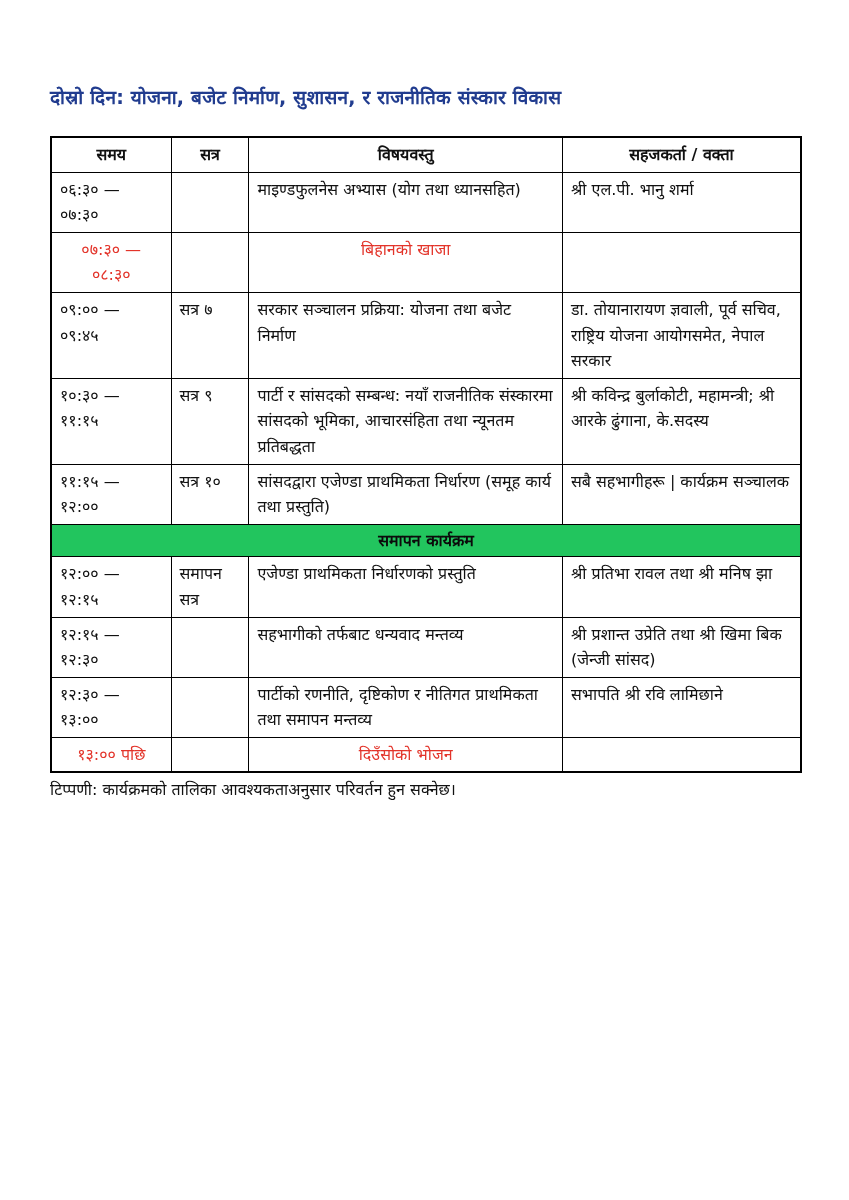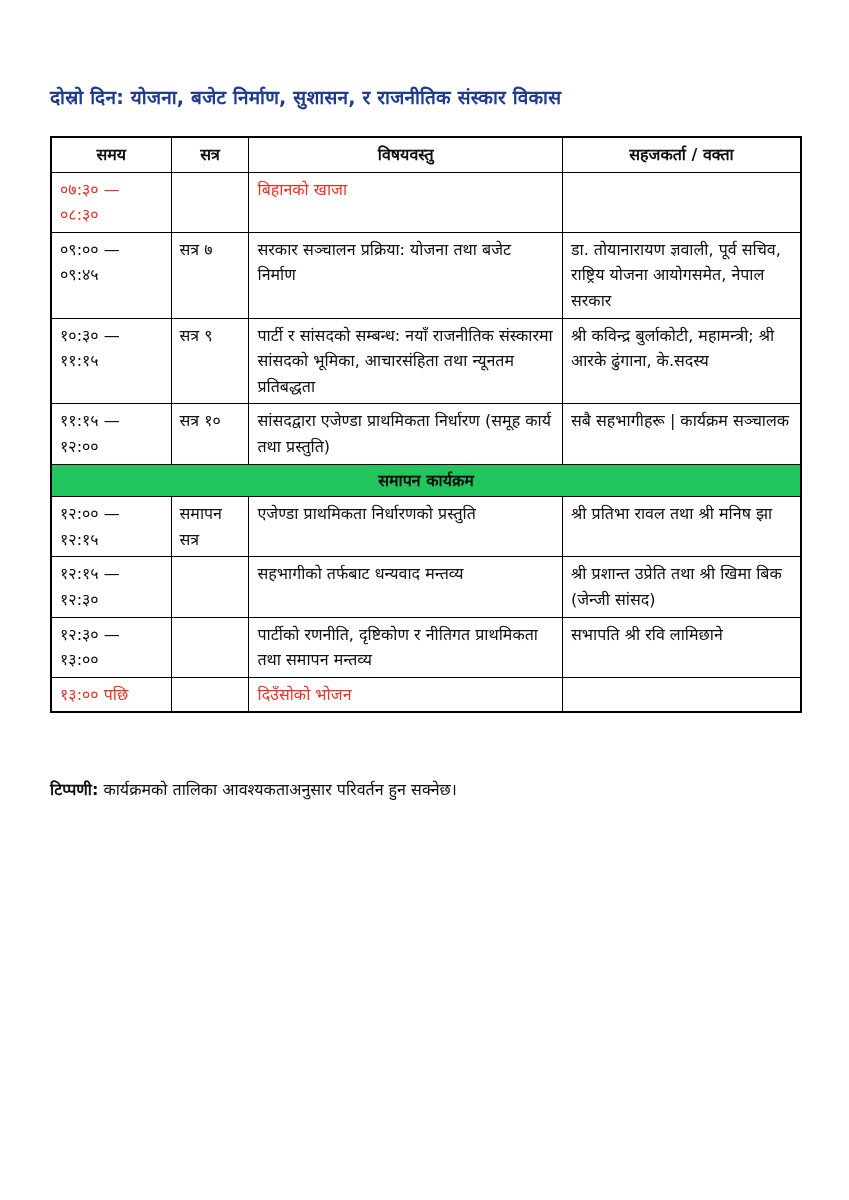--- a/index.html
+++ b/index.html
@@ -50,37 +50,37 @@
   table.schedule th {
     text-align: center;
     font-weight: bold;
     padding: 4px 6px;
   }
   col.c-time { width: 16%; }
   col.c-session { width: 10.4%; }
   col.c-topic { width: 41.8%; }
   col.c-speaker { width: 31.8%; }
   td.time-cell { white-space: pre-line; }
-  tr.red-row td { color: #e3342a; }
+  tr.red-row td { color: #e3342a; text-align: center; }
   tr.banner-row td {
     background: #22c55e;
     text-align: center;
     font-weight: bold;
     color: #0b0b0b;
     padding: 3px 8px;
   }
   .note {
     position: absolute;
     left: 50px;
     top: 778px;
     width: 740px;
     font-size: 16px;
     color: #111111;
   }
-  .note .note-label { font-weight: bold; }
+  .note .note-label { font-weight: normal; }
 </style>
 </head>
 <body>
 
 <div class="page">
 
   <div class="doc-title">दोस्रो दिन: योजना, बजेट निर्माण, सुशासन, र राजनीतिक संस्कार विकास</div>
 
   <table class="schedule">
     <colgroup>
@@ -92,20 +92,27 @@
     <thead>
       <tr>
         <th>समय</th>
         <th>सत्र</th>
         <th>विषयवस्तु</th>
         <th>सहजकर्ता / वक्ता</th>
       </tr>
     </thead>
     <tbody id="schedule-body">
 
+    <tr>
+          <td class="time-cell">०६:३० —
+०७:३०</td>
+          <td class="session-cell"></td>
+          <td class="topic-cell">माइण्डफुलनेस अभ्यास (योग तथा ध्यानसहित)</td>
+          <td class="speaker-cell">श्री एल.पी. भानु शर्मा</td>
+        </tr>
         <tr class="red-row">
           <td class="time-cell">०७:३० —
 ०८:३०</td>
           <td class="session-cell"></td>
           <td class="topic-cell">बिहानको खाजा</td>
           <td class="speaker-cell"></td>
         </tr>
         <tr>
           <td class="time-cell">०९:०० —
 ०९:४५</td>

